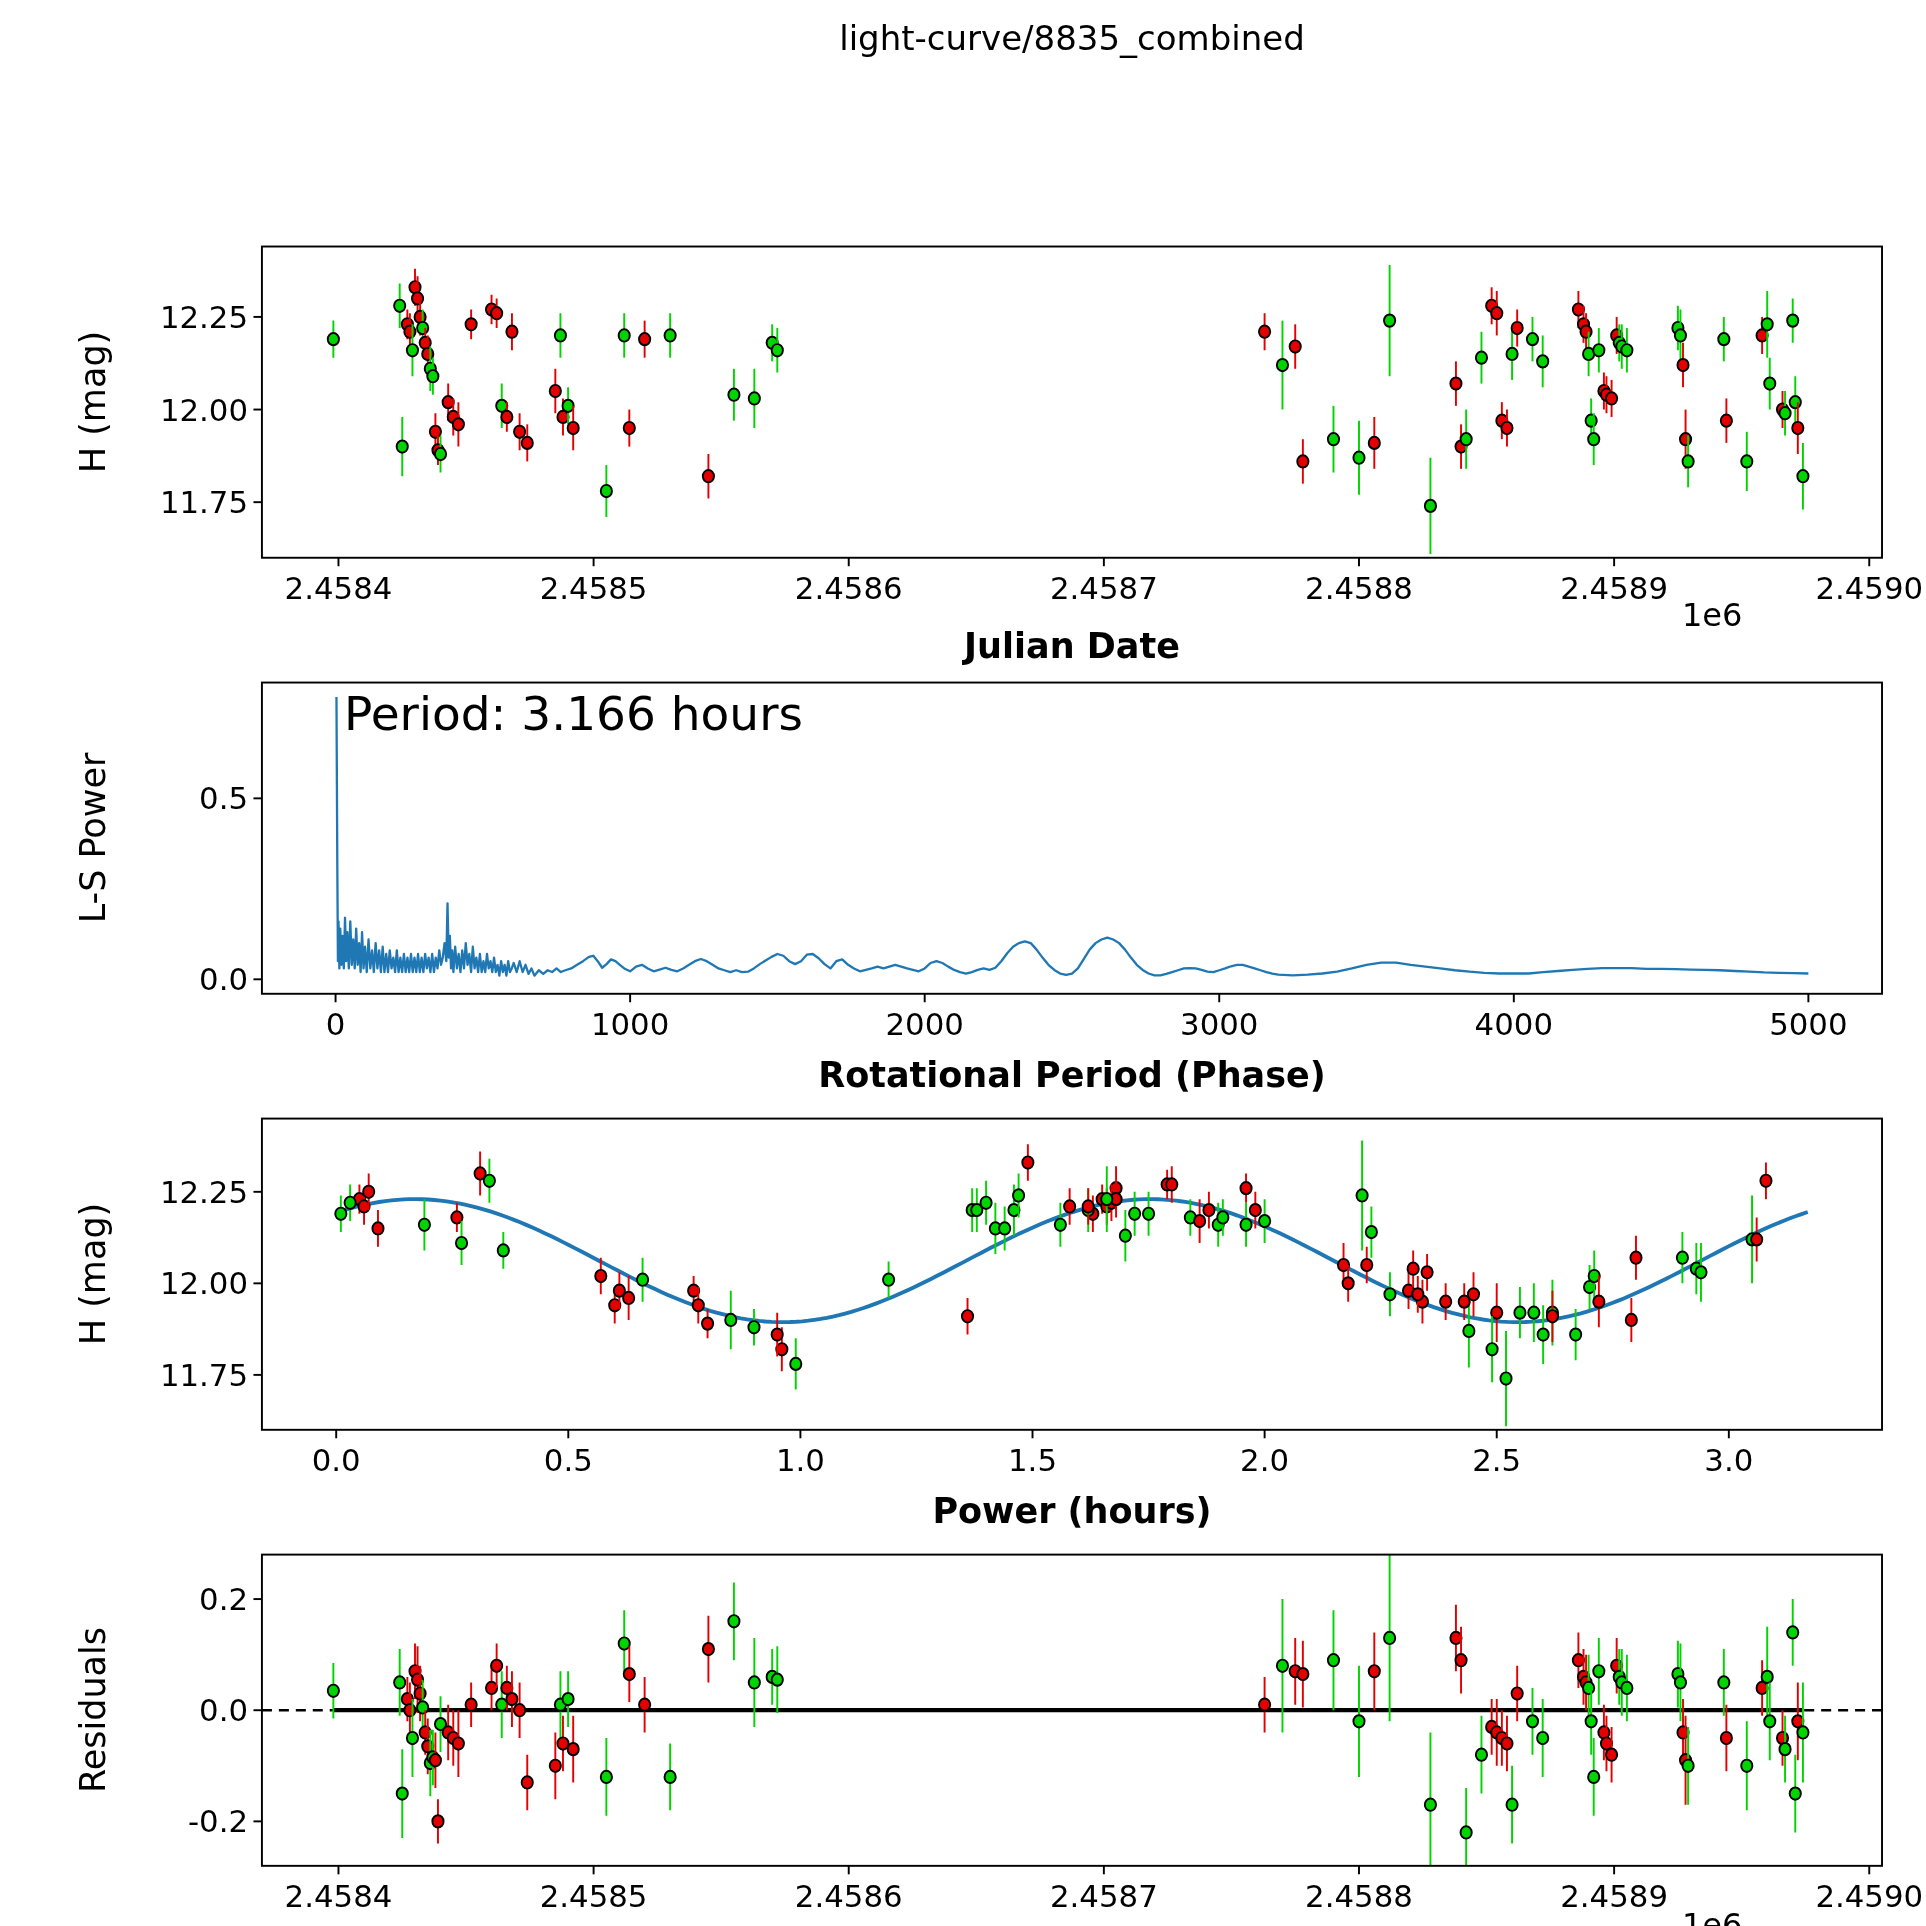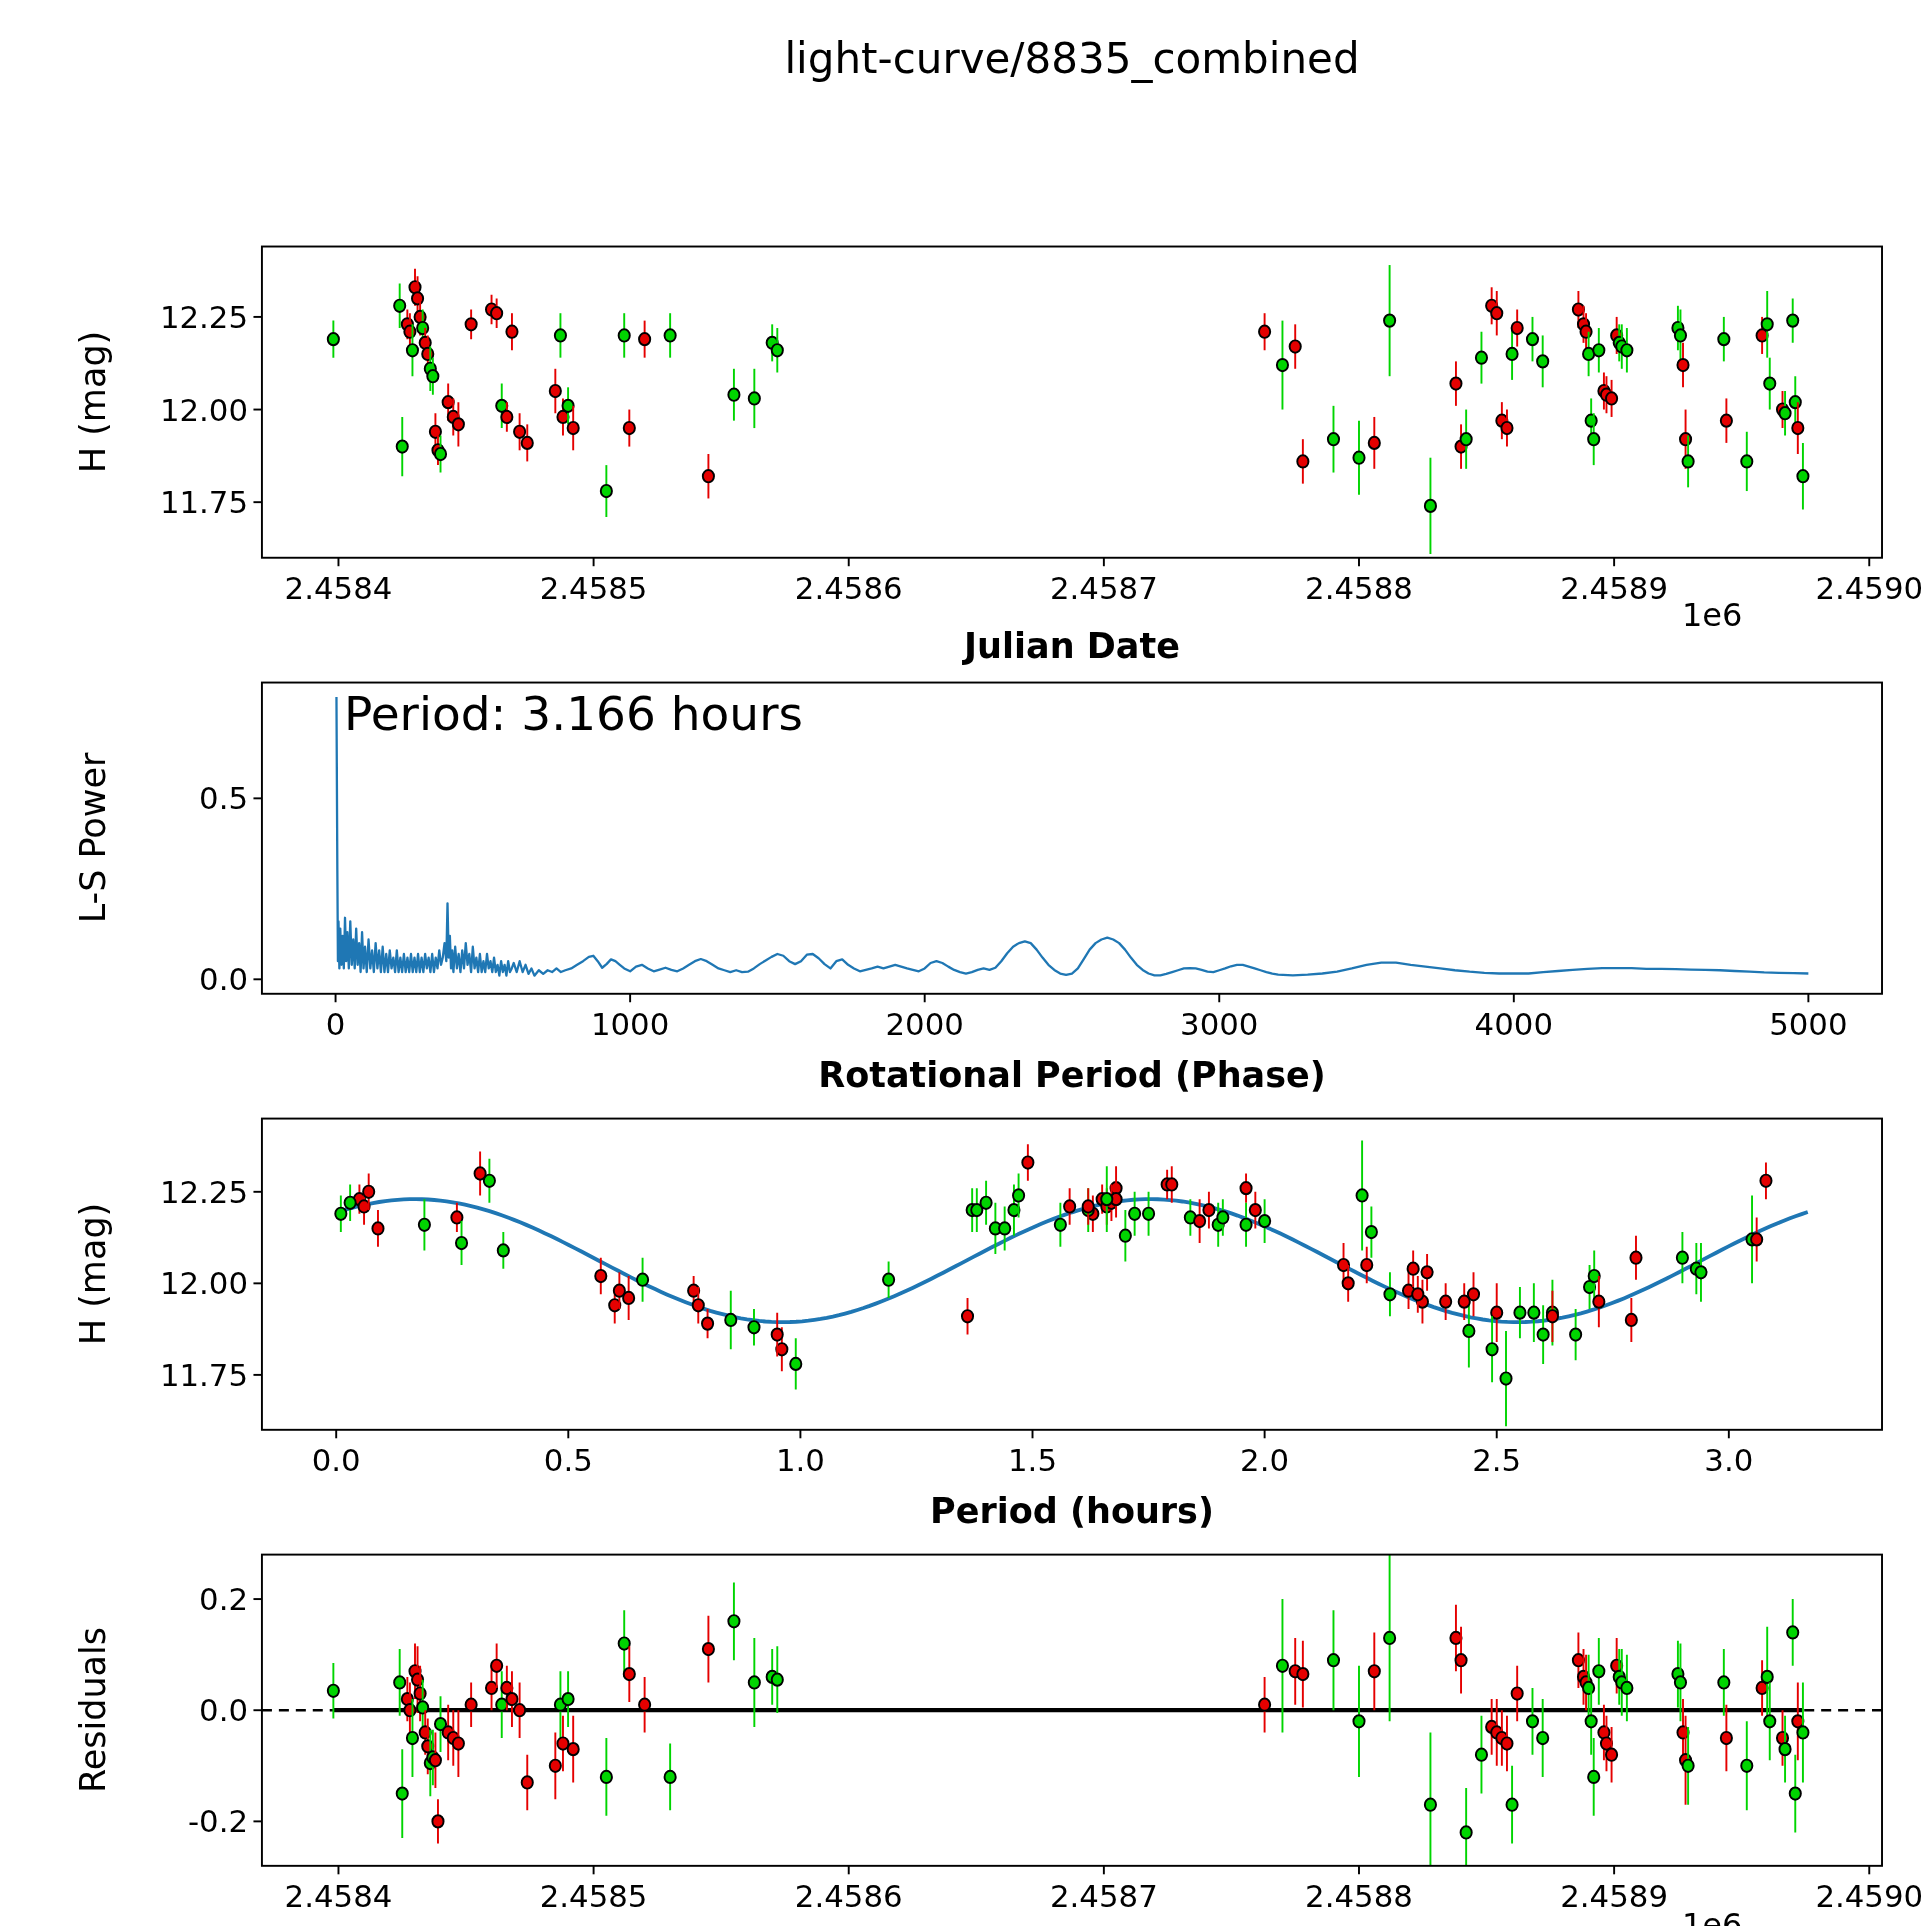--- a/index.html
+++ b/index.html
@@ -1,19 +1,19 @@
 <!DOCTYPE html>
 <html style="font-size:6.2px"><head>
 <meta charset="utf-8">
 <style>
   html,body{margin:0;padding:0;}
   body{width:2080px;height:2080px;background:#ffffff;position:relative;
        font-family:"DejaVu Sans",sans-serif;color:#000;}
-  .title{position:absolute;left:262px;top:34px;width:1620px;text-align:center;
-         font-size:42px;white-space:nowrap;}
+  .title{position:absolute;left:262px;top:18px;width:1620px;text-align:center;
+         font-size:34px;white-space:nowrap;}
   #chart{position:absolute;left:0;top:0;}
   .ylabel{position:absolute;white-space:nowrap;font-size:35px;
           transform:translate(-50%,-50%) rotate(-90deg);}
   .yl0{left:93px;top:402px}
   .yl1{left:93px;top:838px}
   .yl2{left:93px;top:1274px}
   .yl3{left:93px;top:1710px}
   .xlabel{position:absolute;left:262px;width:1620px;text-align:center;font-size:35px;font-weight:bold;}
   .xl0{top:626px}
   .xl1{top:1055px}
@@ -709,18 +709,18 @@
 
 <div class="ylabel yl0">H (mag)</div>
 <div class="xlabel xl0">Julian Date</div>
 <div class="offset of0">1e6</div>
 
 <div class="ylabel yl1">L-S Power</div>
 <div class="xlabel xl1">Rotational Period (Phase)</div>
 <div class="annotation">Period: 3.166 hours</div>
 
 <div class="ylabel yl2">H (mag)</div>
-<div class="xlabel xl2">Period (hours)</div>
+<div class="xlabel xl2">Power (hours)</div>
 
 <div class="ylabel yl3">Residuals</div>
 
 <div class="offset of3">1e6</div>
 
 
 </body></html>

